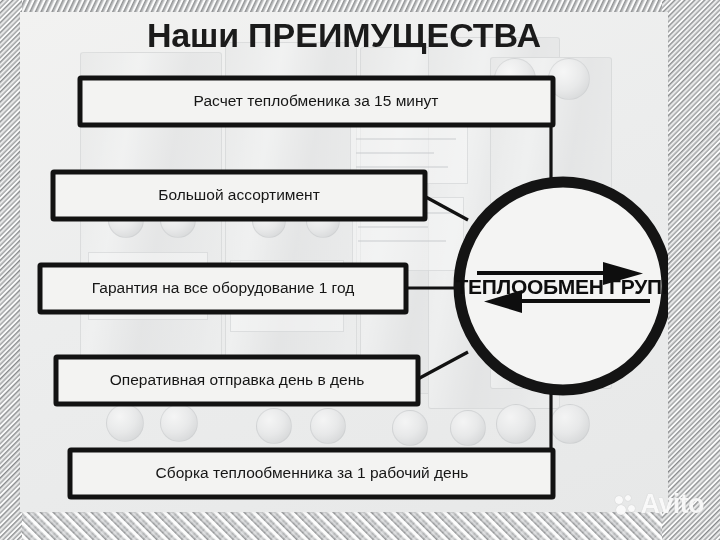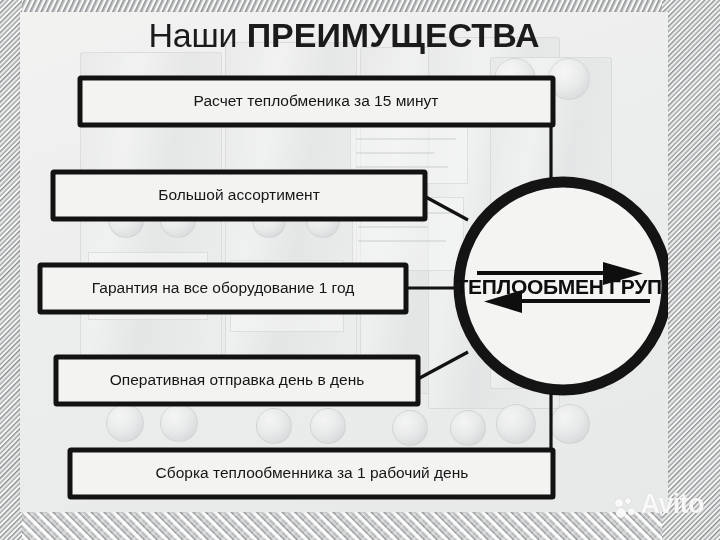--- a/index.html
+++ b/index.html
@@ -109,21 +109,21 @@
     left: 0; right: 0;
     top: 6px;
     text-align: center;
     font-size: 34px;
     line-height: 1.05;
     color: #1b1b1b;
     letter-spacing: -0.2px;
     white-space: nowrap;
     font-family: "Liberation Sans", sans-serif;
   }
-  #title .light { font-weight: 400; text-align: right; }
+  #title .light { font-weight: 700; text-align: right; }
   #title .heavy { font-weight: 700; letter-spacing: 0px; }
 
   
   #diagram {
     position: absolute;
     left: -20px;
     top: -12px;
     width: 720px;
     height: 540px;
   }
@@ -158,21 +158,21 @@
     text-anchor: middle;
     letter-spacing: -0.3px;
   }
 
   
   #avito {
     position: absolute;
     right: 16px;
     bottom: 22px;
     display: flex;
-    align-items: flex-end;
+    align-items: center;
     gap: 4px;
     opacity: 0.92;
     pointer-events: none;
   }
   #avito .dots { position: relative; width: 22px; height: 20px; }
   #avito .dots i {
     position: absolute; display: block; border-radius: 50%;
     background: #fbfbfb;
     box-shadow: 0 0 1px rgba(140,140,140,0.55);
   }

